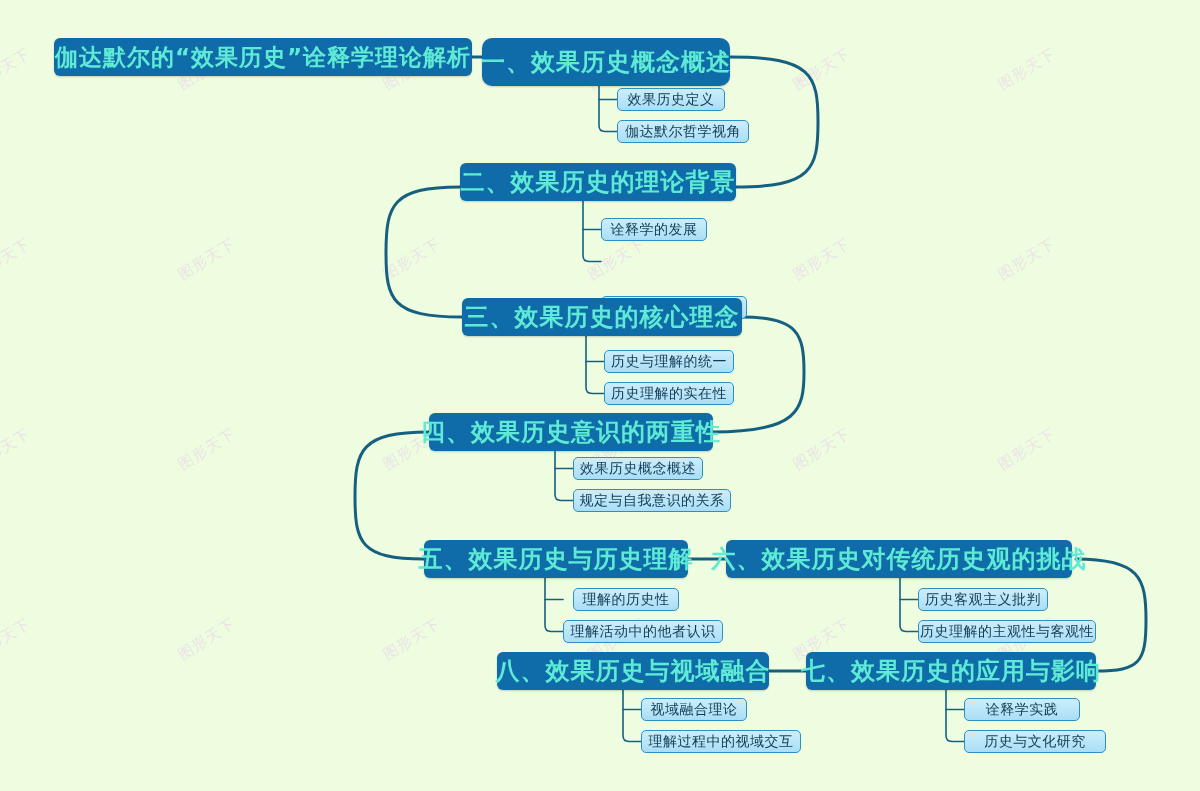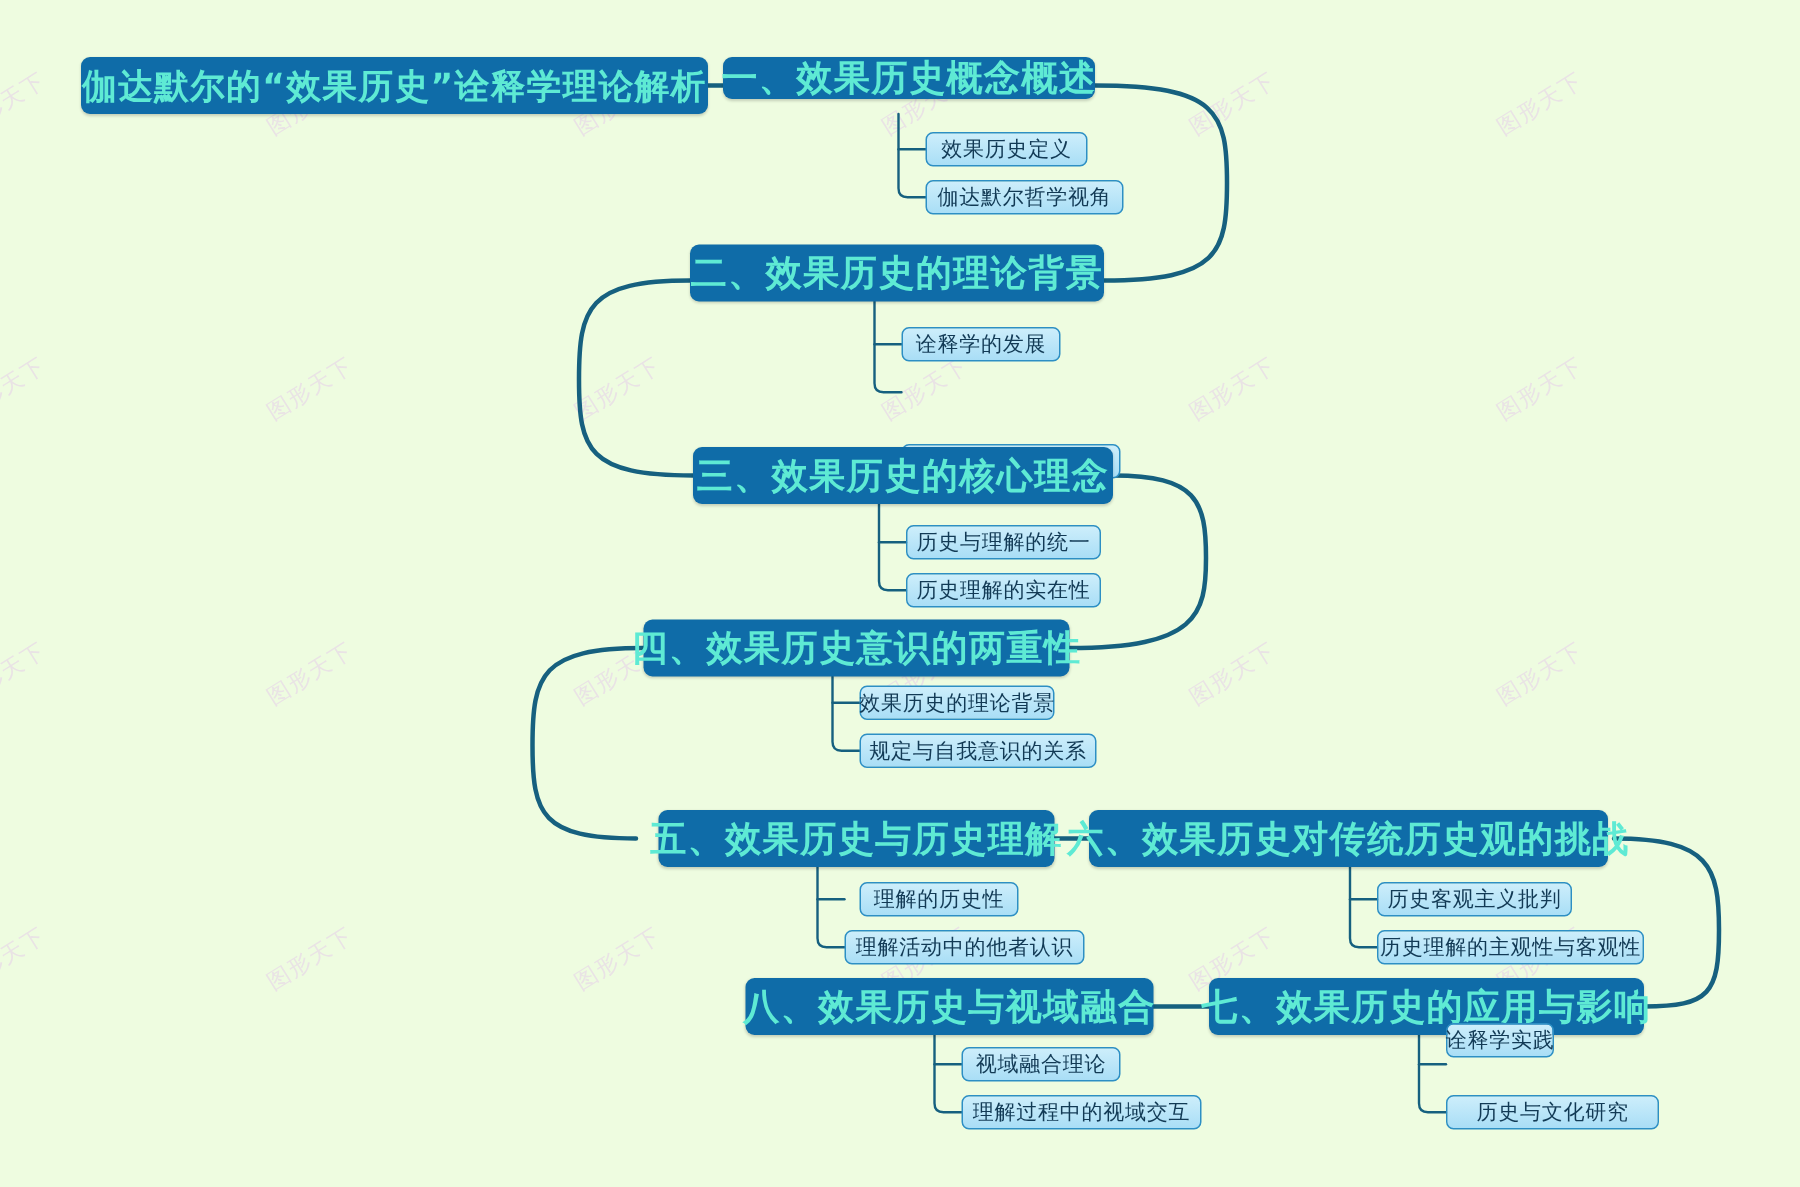--- a/index.html
+++ b/index.html
@@ -134,38 +134,38 @@
         <path d="M900,599.5 L918,599.5"></path>
         <path d="M946,690 L946,735.5 Q946,741.5 952,741.5 L964,741.5"></path>
         <path d="M946,709.5 L964,709.5"></path>
         <path d="M623,690 L623,735.5 Q623,741.5 629,741.5 L641,741.5"></path>
         <path d="M623,709.5 L641,709.5"></path>
       </g>
   </svg>
 
   <div id="node-layer">
       <div class="node root" style="left: 54px; top: 38px; width: 418px; height: 38px;">伽达默尔的“效果历史”诠释学理论解析</div>
-      <div class="node branch" style="left: 482px; top: 38px; width: 248px; height: 28px;">一、效果历史概念概述</div>
+      <div class="node branch" style="left: 482px; top: 38px; width: 248px; height: 48px; border-radius: 10px;">一、效果历史概念概述</div>
       <div class="node leaf" style="left: 617px; top: 88px; width: 108px; height: 23px;">效果历史定义</div>
       <div class="node leaf" style="left: 617px; top: 120px; width: 132px; height: 23px;">伽达默尔哲学视角</div>
       <div class="node branch" style="left: 460px; top: 163px; width: 276px; height: 38px;">二、效果历史的理论背景</div>
       <div class="node leaf" style="left: 601px; top: 218px; width: 106px; height: 23px; font-family: Liberation Serif, serif;">诠释学的发展</div>
       <div class="node leaf" style="left: 601px; top: 250px; width: 146px; height: 23px; margin-top: 46px;">伽达默尔的哲学立场</div>
       <div class="node branch" style="left: 462px; top: 298px; width: 280px; height: 38px; font-family: Liberation Serif, serif;">三、效果历史的核心理念</div>
       <div class="node leaf" style="left: 604px; top: 350px; width: 130px; height: 23px;">历史与理解的统一</div>
       <div class="node leaf" style="left: 604px; top: 382px; width: 130px; height: 23px;">历史理解的实在性</div>
       <div class="node branch" style="left: 429px; top: 413px; width: 284px; height: 38px;">四、效果历史意识的两重性</div>
-      <div class="node leaf" style="left: 573px; top: 457px; width: 130px; height: 23px;">效果历史的理论背景</div>
+      <div class="node leaf" style="left: 573px; top: 457px; width: 130px; height: 23px;">效果历史概念概述</div>
       <div class="node leaf" style="left: 573px; top: 489px; width: 158px; height: 23px;">规定与自我意识的关系</div>
-      <div class="node branch" style="left: 439px; top: 540px; width: 264px; height: 38px; text-align: right;">五、效果历史与历史理解</div>
+      <div class="node branch" style="left: 424px; top: 540px; width: 264px; height: 38px; text-align: right;">五、效果历史与历史理解</div>
       <div class="node leaf" style="left: 563px; top: 588px; width: 106px; height: 23px; margin-left: 10px;">理解的历史性</div>
       <div class="node leaf" style="left: 563px; top: 620px; width: 160px; height: 23px;">理解活动中的他者认识</div>
       <div class="node branch" style="left: 726px; top: 540px; width: 346px; height: 38px;">六、效果历史对传统历史观的挑战</div>
       <div class="node leaf" style="left: 918px; top: 588px; width: 130px; height: 23px;">历史客观主义批判</div>
       <div class="node leaf" style="left: 918px; top: 620px; width: 178px; height: 23px;">历史理解的主观性与客观性</div>
       <div class="node branch" style="left: 806px; top: 652px; width: 290px; height: 38px;">七、效果历史的应用与影响</div>
-      <div class="node leaf" style="left: 964px; top: 682px; width: 72px; height: 23px;">诠释学实践</div>
+      <div class="node leaf" style="left: 964px; top: 698px; width: 116px; height: 23px;">诠释学实践</div>
       <div class="node leaf" style="left: 964px; top: 730px; width: 142px; height: 23px;">历史与文化研究</div>
       <div class="node branch" style="left: 497px; top: 652px; width: 272px; height: 38px;">八、效果历史与视域融合</div>
       <div class="node leaf" style="left: 641px; top: 698px; width: 106px; height: 23px;">视域融合理论</div>
       <div class="node leaf" style="left: 641px; top: 730px; width: 160px; height: 23px;">理解过程中的视域交互</div>
     </div>
 </div>
 
 </body></html>

